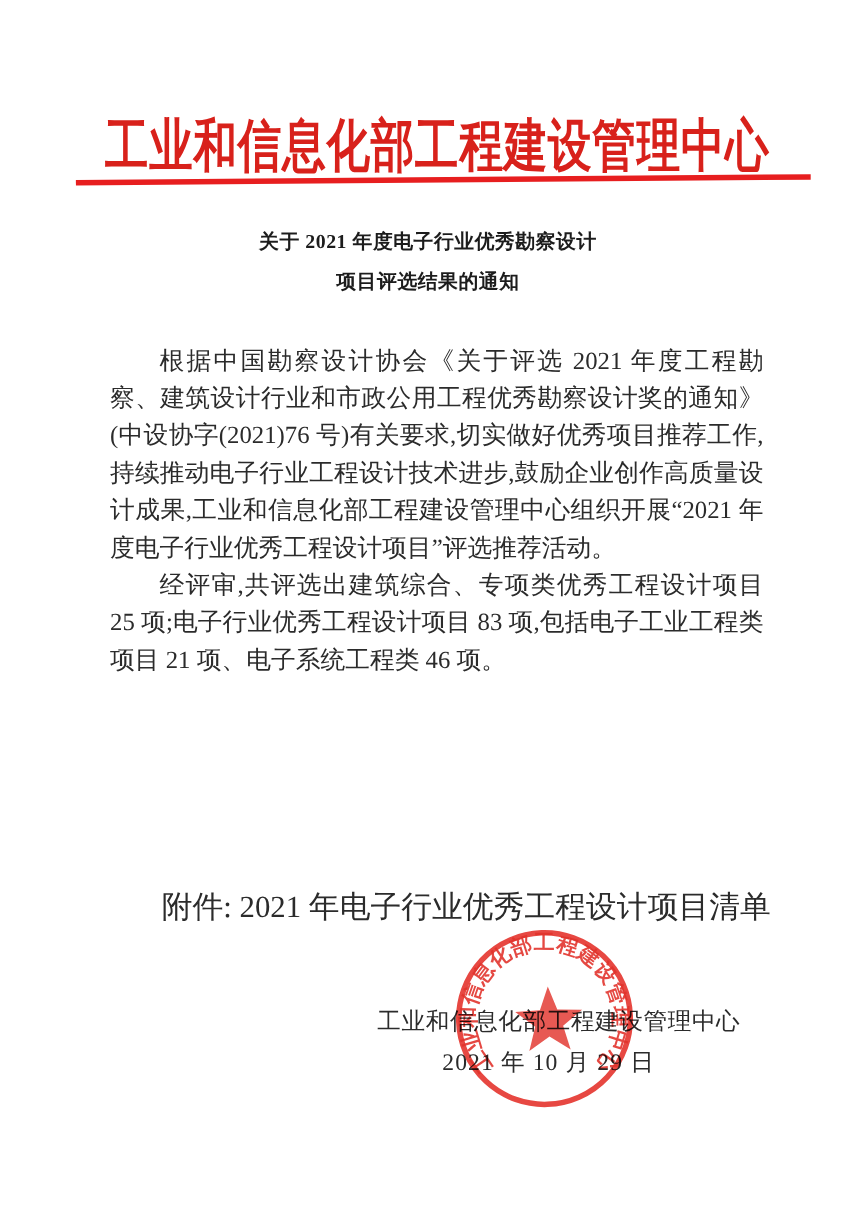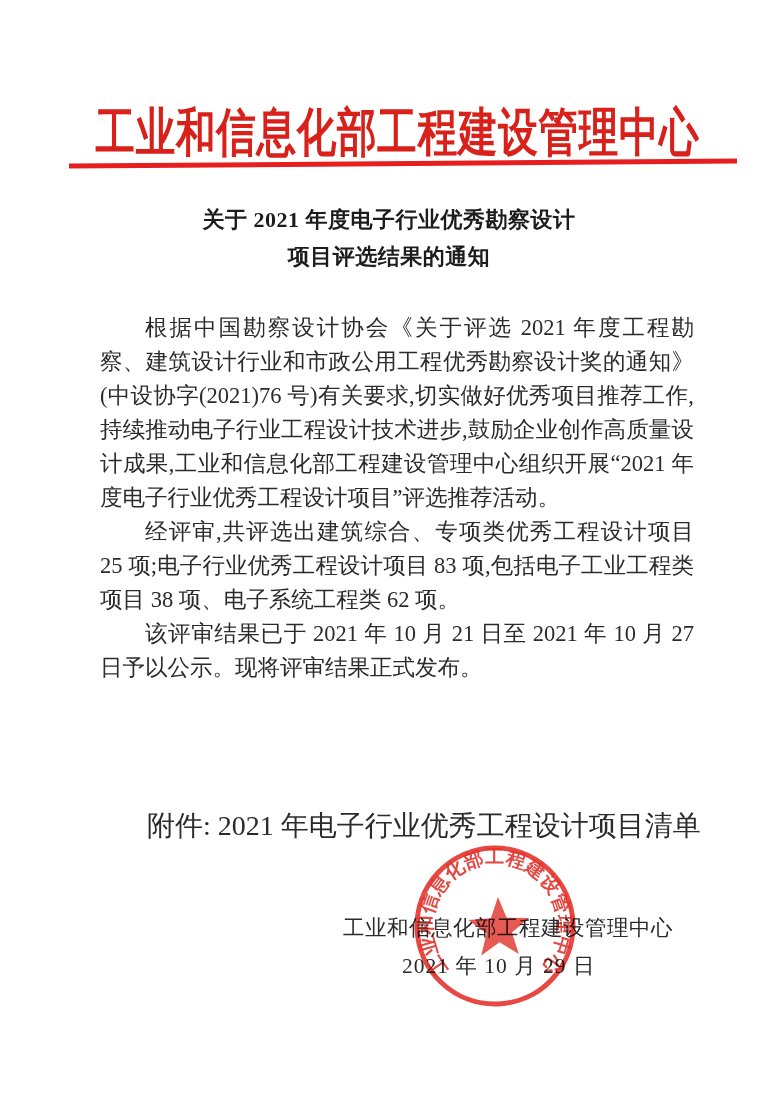--- a/index.html
+++ b/index.html
@@ -29,21 +29,21 @@
     position: absolute; top: 161px; left: 69px;
     width: 668px; height: 5px;
     background: #e71e1f;
     transform: rotate(-0.45deg);
   }
 
   
   .doc-title {
     position: absolute; top: 201px; left: 0; width: 778px;
     text-align: center;
-    font-size: 22px; font-weight: bold;
+    font-size: 18px; font-weight: bold;
     color: #1c1c1c; line-height: 37px;
     letter-spacing: 0.5px;
   }
 
   
   .body-block {
     position: absolute; top: 311px; left: 100px; width: 594px;
     font-size: 22.5px; line-height: 34px;
     color: #2b2b2b;
     text-align: justify;
@@ -91,22 +91,21 @@
 
   <div class="red-rule"></div>
 
   <div class="doc-title">
     <div>关于 2021 年度电子行业优秀勘察设计</div>
     <div>项目评选结果的通知</div>
   </div>
 
   <div class="body-block">
     <p>根据中国勘察设计协会《关于评选 2021 年度工程勘察、建筑设计行业和市政公用工程优秀勘察设计奖的通知》(中设协字(2021)76 号)有关要求,切实做好优秀项目推荐工作,持续推动电子行业工程设计技术进步,鼓励企业创作高质量设计成果,工业和信息化部工程建设管理中心组织开展“2021 年度电子行业优秀工程设计项目”评选推荐活动。</p>
-    <p>经评审,共评选出建筑综合、专项类优秀工程设计项目 25 项;电子行业优秀工程设计项目 83 项,包括电子工业工程类项目 38 项、电子系统工程类 62 项。</p>
-    <p>该评审结果已于 2021 年 10 月 21 日至 2021 年 10 月 27 日予以公示。现将评审结果正式发布。</p>
+    <p>经评审,共评选出建筑综合、专项类优秀工程设计项目 25 项;电子行业优秀工程设计项目 83 项,包括电子工业工程类项目 21 项、电子系统工程类 46 项。</p>
   </div>
 
   <div class="attachment">附件: 2021 年电子行业优秀工程设计项目清单</div>
 
   <div class="signer">工业和信息化部工程建设管理中心</div>
 
   <div class="sign-date">2021 年 10 月 29 日</div>
 
   <svg class="seal" viewBox="0 0 168 168">
     <circle cx="84" cy="84" r="78" fill="none" stroke="#e2241c" stroke-width="5" opacity="0.9"></circle>

